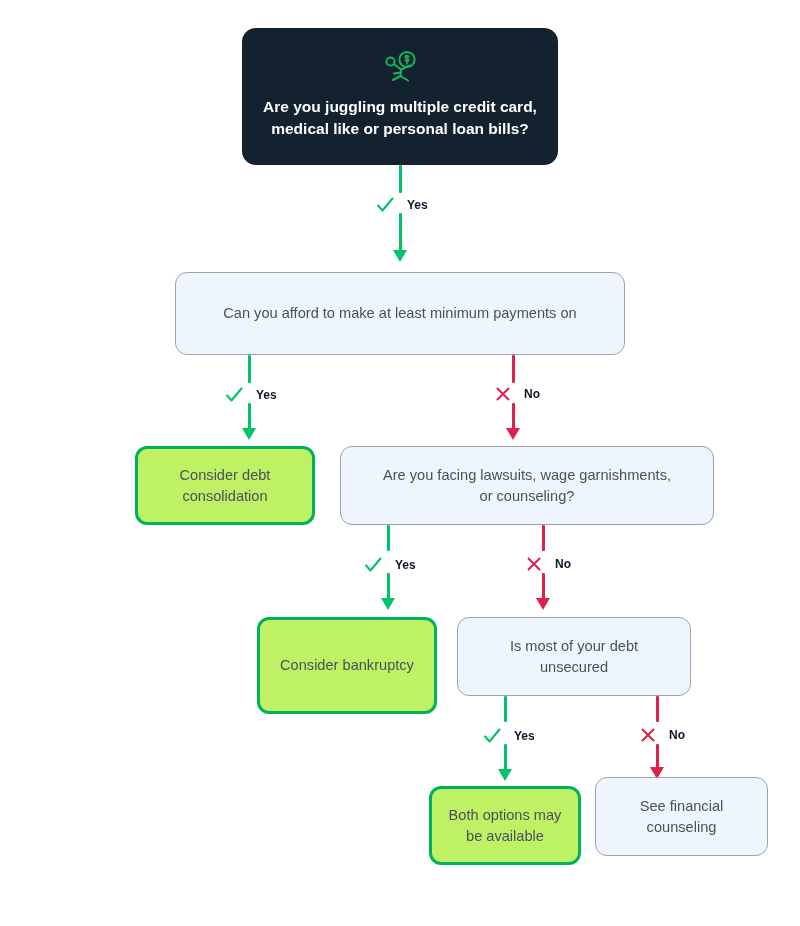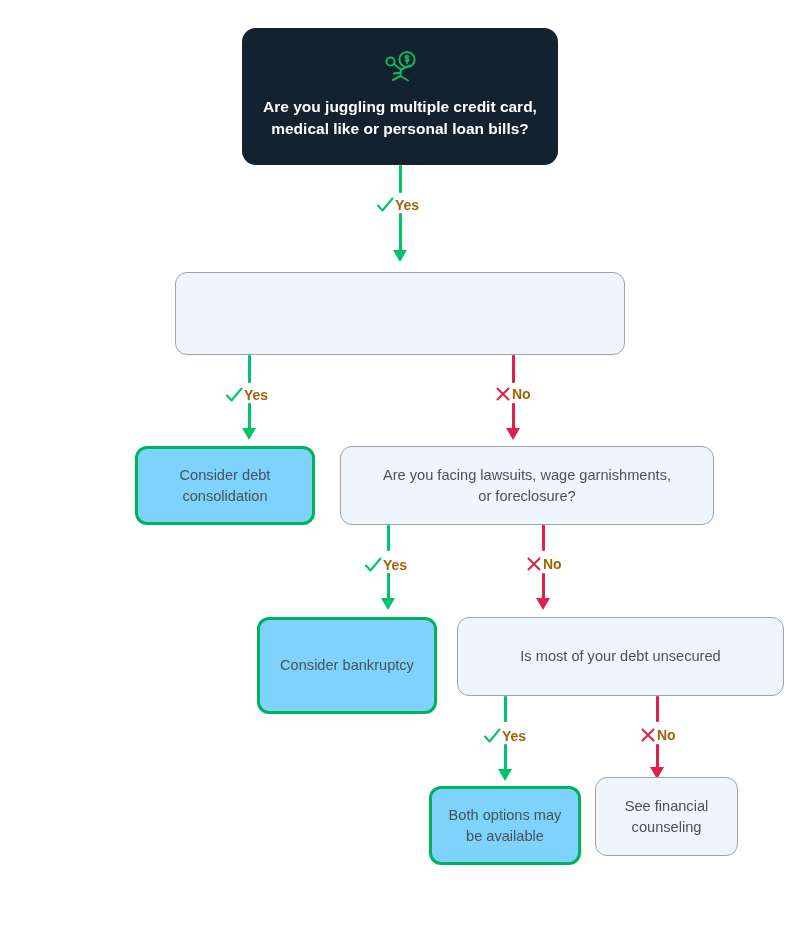--- a/index.html
+++ b/index.html
@@ -42,21 +42,21 @@
 
   .node-question {
     background: #eff5fc;
     border: 1.6px solid #9ba3ac;
     color: #4a5159;
     font-size: 14.6px;
     padding: 10px 16px;
   }
 
   .node-outcome-green {
-    background: #7dd3fc;
+    background: #bef264;
     border: 3.2px solid #00b259;
     color: #4a5159;
     font-size: 14.6px;
     padding: 10px 14px;
   }
 
   .node-outcome-blue {
     background: #eff5fc;
     border: 1.8px solid #9ba3ac;
     color: #4a5159;
@@ -92,24 +92,24 @@
     border-right: 7.5px solid transparent;
   }
   .conn-arrow.green { border-top: 12px solid #00c46a; }
   .conn-arrow.red   { border-top: 12px solid #e0204a; }
 
   
   .branch-label {
     position: absolute;
     display: flex;
     align-items: center;
-    gap: 0;
-    font-size: 14px;
+    gap: 12px;
+    font-size: 12px;
     font-weight: bold;
-    color: #a16207;
+    color: #0f172a;
     white-space: nowrap;
   }
   .branch-label .mark { line-height: 0; display: inline-block; }
   .branch-label .txt  { line-height: 1; }
 
   
   .logo {
     position: absolute;
     right: 28px;
     bottom: 20px;
@@ -178,20 +178,21 @@
   <div class="branch-label" style="left:375px; top:195px;">
     <span class="mark">
       <svg width="20" height="20" viewBox="0 0 20 20">
           <path d="M3 10.5 L7.5 15.5 L17.5 3.5" fill="none" stroke="#00c46a" stroke-width="2.1" stroke-linecap="round" stroke-linejoin="round"></path>
         </svg>
     </span>
     <span class="txt">Yes</span>
   </div>
 
   <div class="node node-question" style="left:175px; top:272px; width:450px; height:83px; flex-direction:column;">
+    <span>Can you afford to make at least minimum payments on</span>
   </div>
 
   <div class="conn" style="left:0; top:0; width:800px; height:926px;">
     <div class="conn-line green" style="left:247.5px; top:355px; height:28px;"></div>
     <div class="conn-line green" style="left:247.5px; top:403px; height:27px;"></div>
     <div class="conn-arrow green" style="left:241.5px; top:428px;"></div>
   </div>
   <div class="branch-label" style="left:224px; top:385px;">
     <span class="mark">
       <svg width="20" height="20" viewBox="0 0 20 20">
@@ -215,21 +216,21 @@
     <span class="txt">No</span>
   </div>
 
   <div class="node node-outcome-green" style="left:135px; top:446px; width:180px; height:79px; flex-direction:column;">
     <span>Consider debt</span>
     <span>consolidation</span>
   </div>
 
   <div class="node node-question" style="left:340px; top:446px; width:374px; height:79px; flex-direction:column;">
     <span>Are you facing lawsuits, wage garnishments,</span>
-    <span>or foreclosure?</span>
+    <span>or counseling?</span>
   </div>
 
   <div class="conn" style="left:0; top:0; width:800px; height:926px;">
     <div class="conn-line green" style="left:386.5px; top:525px; height:26px;"></div>
     <div class="conn-line green" style="left:386.5px; top:573px; height:27px;"></div>
     <div class="conn-arrow green" style="left:380.5px; top:598px;"></div>
   </div>
   <div class="branch-label" style="left:363px; top:555px;">
     <span class="mark">
       <svg width="20" height="20" viewBox="0 0 20 20">
@@ -250,21 +251,21 @@
           <path d="M3.5 3.5 L14.5 14.5 M14.5 3.5 L3.5 14.5" fill="none" stroke="#e0204a" stroke-width="2" stroke-linecap="round"></path>
         </svg>
     </span>
     <span class="txt">No</span>
   </div>
 
   <div class="node node-outcome-green" style="left:257px; top:617px; width:180px; height:97px; flex-direction:column;">
     <span>Consider bankruptcy</span>
   </div>
 
-  <div class="node node-question" style="left:457px; top:617px; width:327px; height:79px; flex-direction:column;">
+  <div class="node node-question" style="left:457px; top:617px; width:234px; height:79px; flex-direction:column;">
     <span>Is most of your debt unsecured</span>
   </div>
 
   <div class="conn" style="left:0; top:0; width:800px; height:926px;">
     <div class="conn-line green" style="left:503.5px; top:696px; height:26px;"></div>
     <div class="conn-line green" style="left:503.5px; top:744px; height:27px;"></div>
     <div class="conn-arrow green" style="left:497.5px; top:769px;"></div>
   </div>
   <div class="branch-label" style="left:482px; top:726px;">
     <span class="mark">
@@ -287,19 +288,19 @@
         </svg>
     </span>
     <span class="txt">No</span>
   </div>
 
   <div class="node node-outcome-green" style="left:429px; top:786px; width:152px; height:79px; flex-direction:column;">
     <span>Both options may</span>
     <span>be available</span>
   </div>
 
-  <div class="node node-outcome-blue" style="left:595px; top:777px; width:143px; height:79px; flex-direction:column;">
+  <div class="node node-outcome-blue" style="left:595px; top:777px; width:173px; height:79px; flex-direction:column;">
     <span>See financial</span>
     <span>counseling</span>
   </div>
 
 
 </div>
 
 </body></html>

